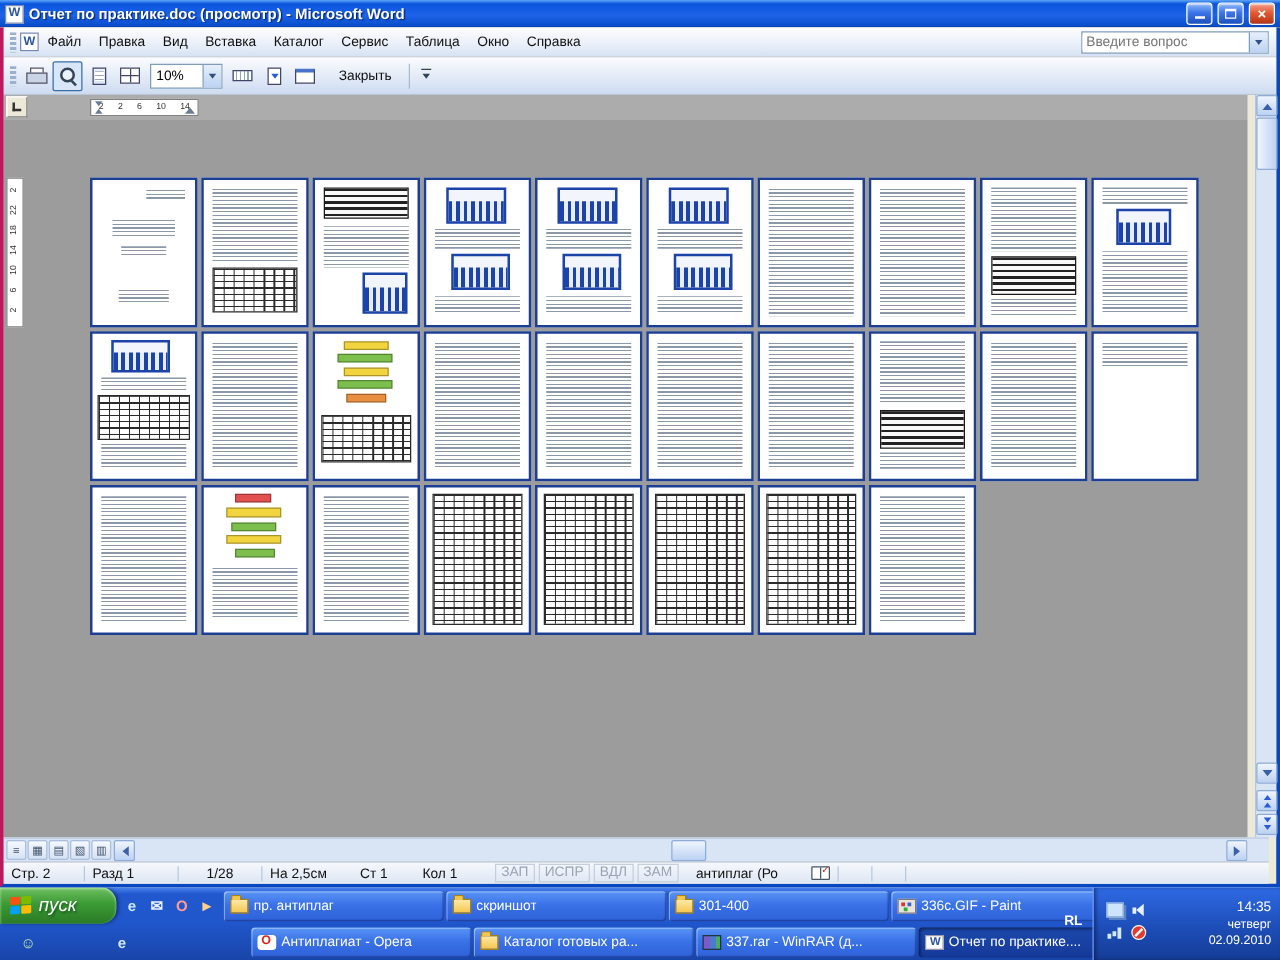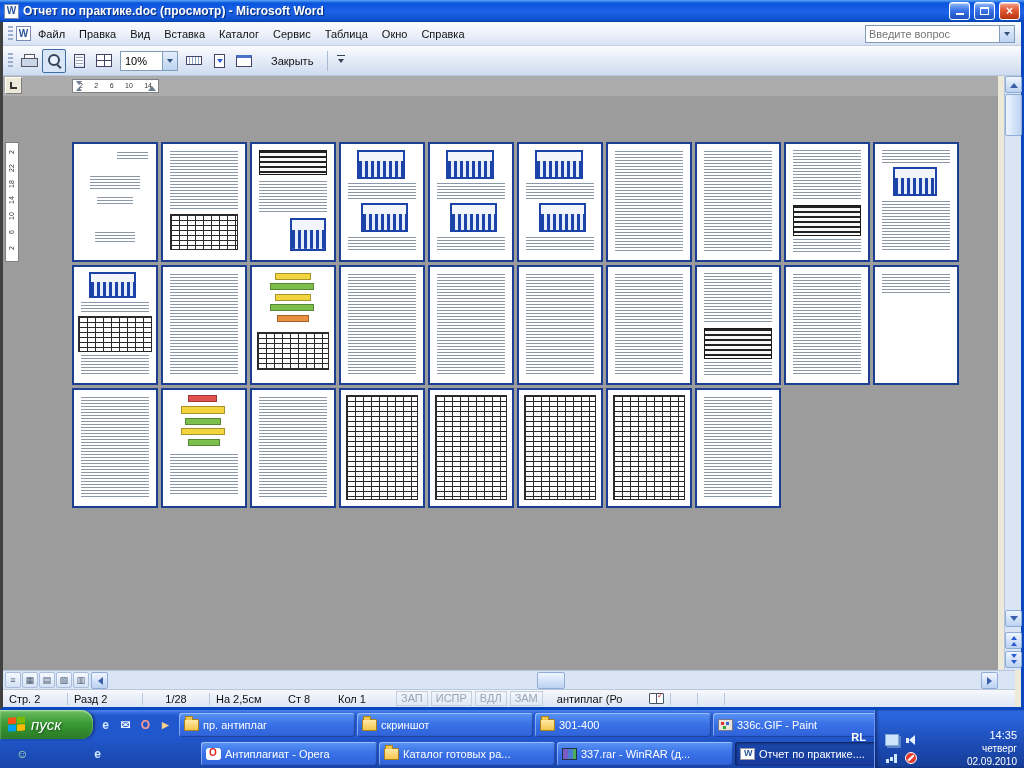--- a/index.html
+++ b/index.html
@@ -16,21 +16,21 @@
   .win-btn{width:21px;height:18px;border:1px solid #fff;border-radius:3px;display:flex;align-items:center;justify-content:center;flex:none;
     background:linear-gradient(#8DB8F8,#3C74E8 45%,#1D51BB);box-shadow:inset 0 1px 1px rgba(255,255,255,.6)}
   .win-btn.close{background:linear-gradient(#F5A08B,#E25A33 45%,#B63313)}
   .glyph-min{width:8px;height:8px;position:relative}
   .glyph-min::before{content:"";position:absolute;left:0;bottom:0;width:8px;height:2px;background:#fff}
   .glyph-max{width:9px;height:8px;border:1px solid #fff;border-top-width:2px}
   .glyph-close{color:#fff;font-size:12px;font-weight:bold;line-height:1}
   .glyph-close::before{content:"\00D7"}
 
   
-  #window{position:absolute;top:22px;left:0;width:1024px;height:688px;border-left:3px solid #404040;border-right:3px solid #0847BF;border-bottom:3px solid #0847BF;background:#ECE9D8}
+  #window{position:absolute;top:22px;left:0;width:1024px;height:688px;border-left:3px solid #be185d;border-right:3px solid #0847BF;border-bottom:3px solid #0847BF;background:#ECE9D8}
 
   
   #menubar{position:absolute;top:0;left:0;width:1018px;height:24px;display:flex;align-items:center;padding:0 2px;
     background:linear-gradient(#FDFDFE,#E9EFF9 60%,#D6E2F3);border-bottom:1px solid #C3CEE0}
   .grip{width:5px;height:16px;margin:0 3px;flex:none;background:repeating-linear-gradient(to bottom,#9AB0CE 0 2px,transparent 2px 4px)}
   #menu-items{display:flex;align-items:center;height:100%}
   .menu-item{padding:5px 7px;color:#111;cursor:default}
   #question-box{margin-left:auto;margin-right:4px;width:150px;height:18px;border:1px solid #7F9DB9;background:#fff;display:flex;align-items:center}
   #question-box input{border:none;outline:none;flex:1;min-width:0;font:11px "Liberation Sans",sans-serif;padding:0 3px;color:#444}
   .combo-arrow{width:15px;height:100%;flex:none;background:linear-gradient(#E6EEFB,#BCD3F2);border-left:1px solid #7F9DB9;display:flex;align-items:center;justify-content:center}
@@ -149,21 +149,21 @@
   .tico-folder{background:linear-gradient(#FFE9A6,#F4C64D);border:1px solid #A98117;border-radius:1px}
   .tico-folder::before{content:"";position:absolute;top:-4px;left:0;width:6px;height:3px;background:#F4C64D;border:1px solid #A98117;border-bottom:none;border-radius:1px 1px 0 0}
   .tico-paint{background:#E8E4DC;border:1px solid #778}
   .tico-paint::before{content:"";position:absolute;left:2px;top:2px;width:3px;height:3px;background:#D33;box-shadow:5px 0 0 #36C,2px 4px 0 #3A3}
   .tico-opera{background:#fff;border-radius:3px}
   .tico-opera::before{content:"O";position:absolute;left:3px;top:-1px;color:#D22;font-weight:bold;font-size:10px}
   .tico-winrar{background:linear-gradient(90deg,#7B5CC7 0 5px,#4A7BD0 5px 10px,#4AAE5A 10px 15px);border:1px solid #234}
   .tico-word{background:#fff;border:1px solid #99A}
   .tico-word::before{content:"W";position:absolute;left:3px;top:-1px;color:#2B579A;font-weight:bold;font-size:9px}
   #lang-ind{position:absolute;right:158px;top:21px;color:#fff;font-weight:bold}
-  #tray{position:absolute;right:0;top:0;width:150px;height:58px;display:flex;align-items:flex-end;
+  #tray{position:absolute;right:0;top:0;width:150px;height:58px;display:flex;align-items:center;
     background:linear-gradient(#2E6AE4,#1C4BB4 60%,#153D96);border-left:1px solid #6E97EF;box-shadow:inset 2px 0 3px rgba(0,0,40,.4)}
   #tray-icons{display:grid;grid-template-columns:18px 18px;grid-auto-rows:16px;gap:2px;margin-left:10px}
   .tray-ico{position:relative;width:14px;height:12px;display:block}
   .tray-ico-network{background:#CDE4FB;border:1px solid #7FA8D9;box-shadow:2px 2px 0 #5C84C4}
   .tray-ico-volume::before{content:"";position:absolute;left:1px;top:4px;width:3px;height:5px;background:#E8F0FC}
   .tray-ico-volume::after{content:"";position:absolute;left:4px;top:1px;border:5px solid transparent;border-right:6px solid #E8F0FC;border-left:0}
   .tray-ico-wireless::before{content:"";position:absolute;left:1px;bottom:1px;width:3px;height:4px;background:#CFE9FA;box-shadow:4px -2px 0 #CFE9FA}
   .tray-ico-wireless::after{content:"";position:absolute;left:9px;bottom:1px;width:3px;height:9px;background:#CFE9FA}
   .tray-ico-antivirus{width:12px;height:12px;border-radius:50%;background:#E23B2E;border:1px solid #fff}
   .tray-ico-antivirus::before{content:"";position:absolute;left:1px;top:4px;width:8px;height:2px;background:#fff;transform:rotate(-45deg)}
@@ -439,26 +439,26 @@
       </div>
       <div class="sb-btn" id="hs-right">
           <span class="arr-r"></span>
         </div>
       <div id="hs-corner"></div>
     </div>
 
     <div id="statusbar">
       <span class="sb-cell" style="width:64px">Стр. 2</span>
       <span class="sb-div"></span>
-      <span class="sb-cell" style="width:74px">Разд 2</span>
+      <span class="sb-cell" style="width:74px">Разд 1</span>
       <span class="sb-div"></span>
       <span class="sb-cell" style="width:66px;justify-content:center">1/28</span>
       <span class="sb-div"></span>
       <span class="sb-cell" style="width:72px">На 2,5см</span>
-      <span class="sb-cell" style="width:50px">Ст 8</span>
+      <span class="sb-cell" style="width:50px">Ст 1</span>
       <span class="sb-cell" style="width:56px">Кол 1</span>
       <div id="sb-toggles">
           <span class="sb-toggle">ЗАП</span>
           <span class="sb-toggle">ИСПР</span>
           <span class="sb-toggle">ВДЛ</span>
           <span class="sb-toggle">ЗАМ</span>
         </div>
       <span class="sb-cell" style="width:92px">антиплаг (Ро</span>
       <span class="book-icon"></span>
       <span class="sb-div"></span>

